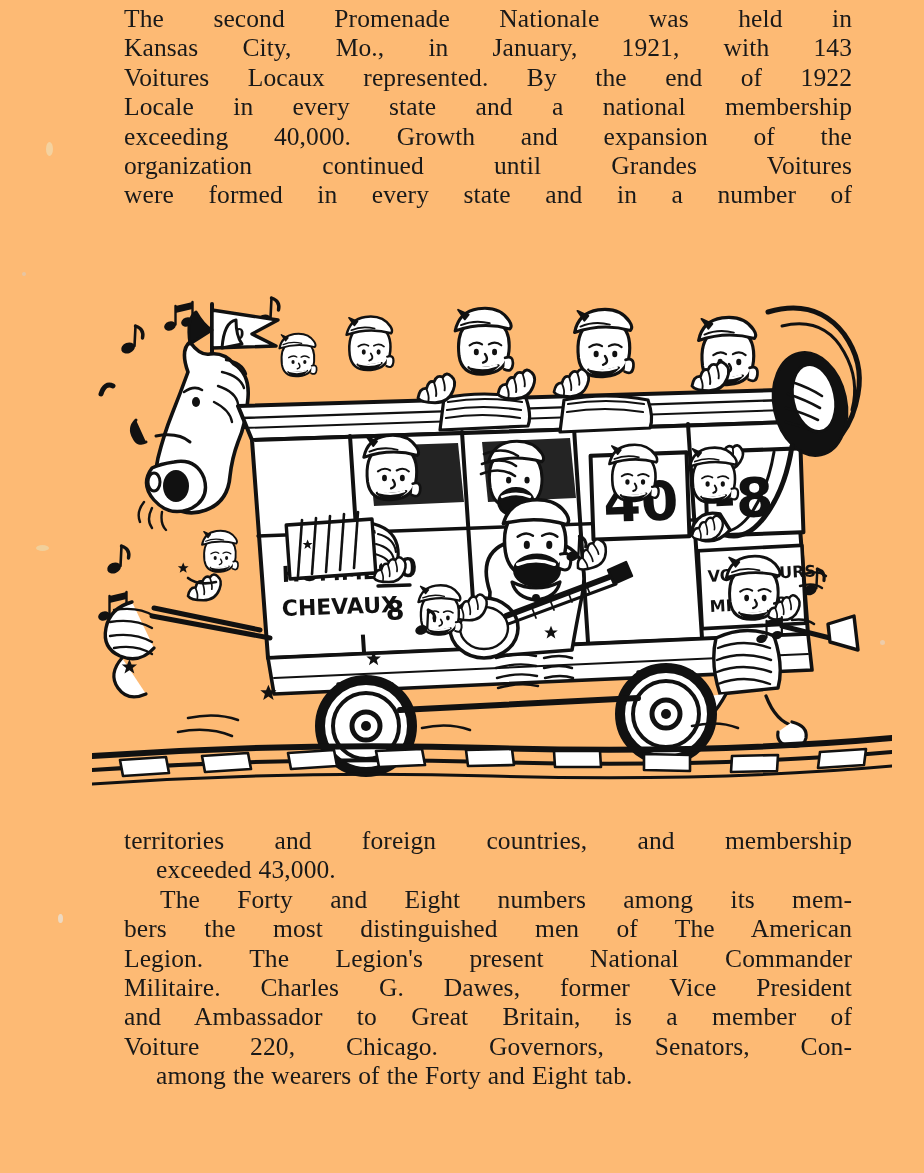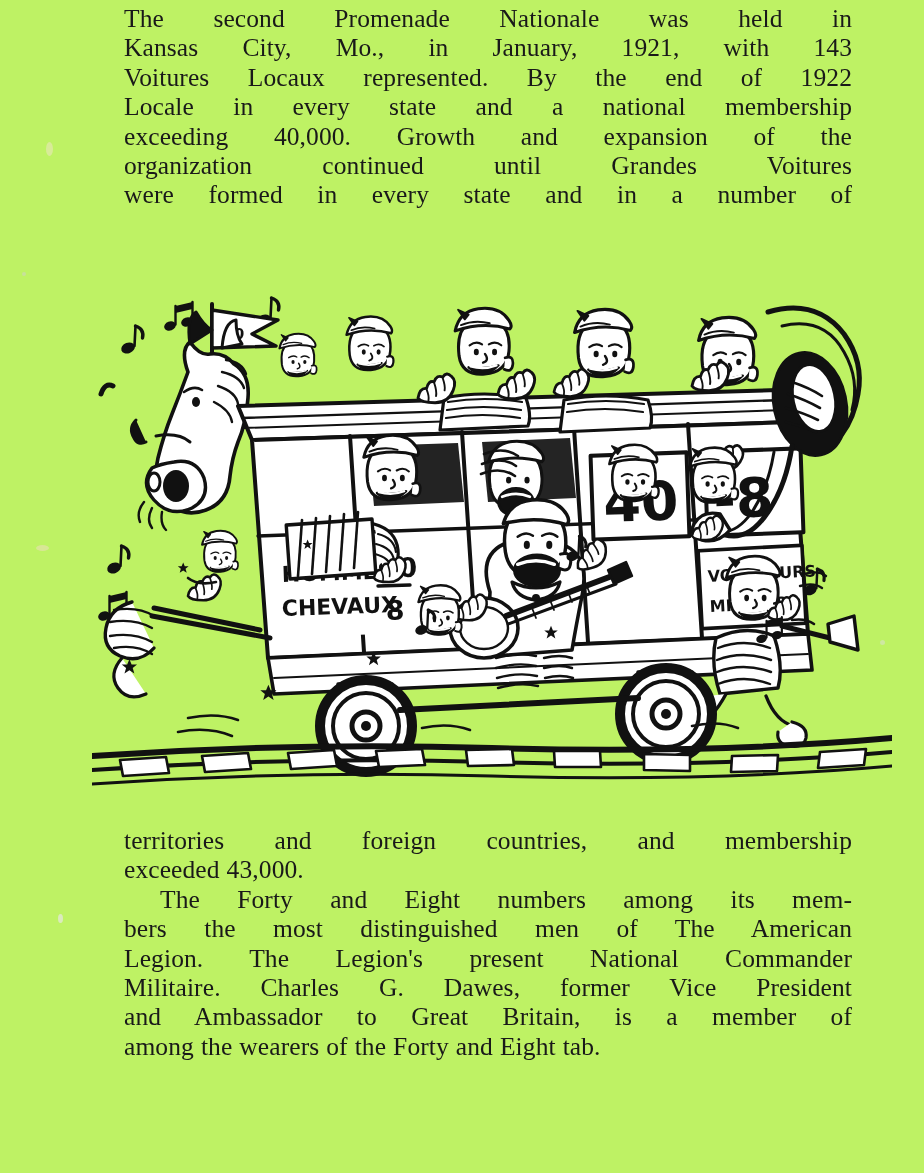--- a/index.html
+++ b/index.html
@@ -4,21 +4,21 @@
 <style>
   html, body {
     margin: 0;
     padding: 0;
     background: #ffffff;
   }
   .page {
     position: relative;
     width: 924px;
     height: 1173px;
-    background: #bef264;
+    background: #fdba74;
     overflow: hidden;
     font-family: "Liberation Serif", "DejaVu Serif", serif;
     color: #191919;
   }
   
   .fleck {
     position: absolute;
     border-radius: 50%;
     pointer-events: none;
   }
@@ -42,20 +42,21 @@
   .para .ln {
     display: block;
     text-align: justify;
     text-align-last: justify;
     white-space: nowrap;
   }
   
   .para .ln.last {
     text-align: left;
     text-align-last: left;
+    margin-left: 32px;
   }
   .para .ln.loose { word-spacing: 2px; }
 
   
   .illus {
     position: absolute;
     left: 92px;
     top: 286px;
     width: 800px;
     height: 500px;
@@ -518,17 +519,18 @@
     <p class="para">
       <span class="ln">territories and foreign countries, and membership</span>
       <span class="ln last">exceeded 43,000.</span>
     </p>
     <p class="para">
       <span class="ln loose" style="padding-left:36px;">The Forty and Eight numbers among its mem-</span>
       <span class="ln">bers the most distinguished men of The American</span>
       <span class="ln">Legion. The Legion's present National Commander</span>
       <span class="ln">Militaire. Charles G. Dawes, former Vice President</span>
       <span class="ln">and Ambassador to Great Britain, is a member of</span>
+      <span class="ln">Voiture 220, Chicago. Governors, Senators, Con-</span>
       <span class="ln last">among the wearers of the Forty and Eight tab.</span>
     </p>
   </div>
 
 </div>
 
 </body></html>

